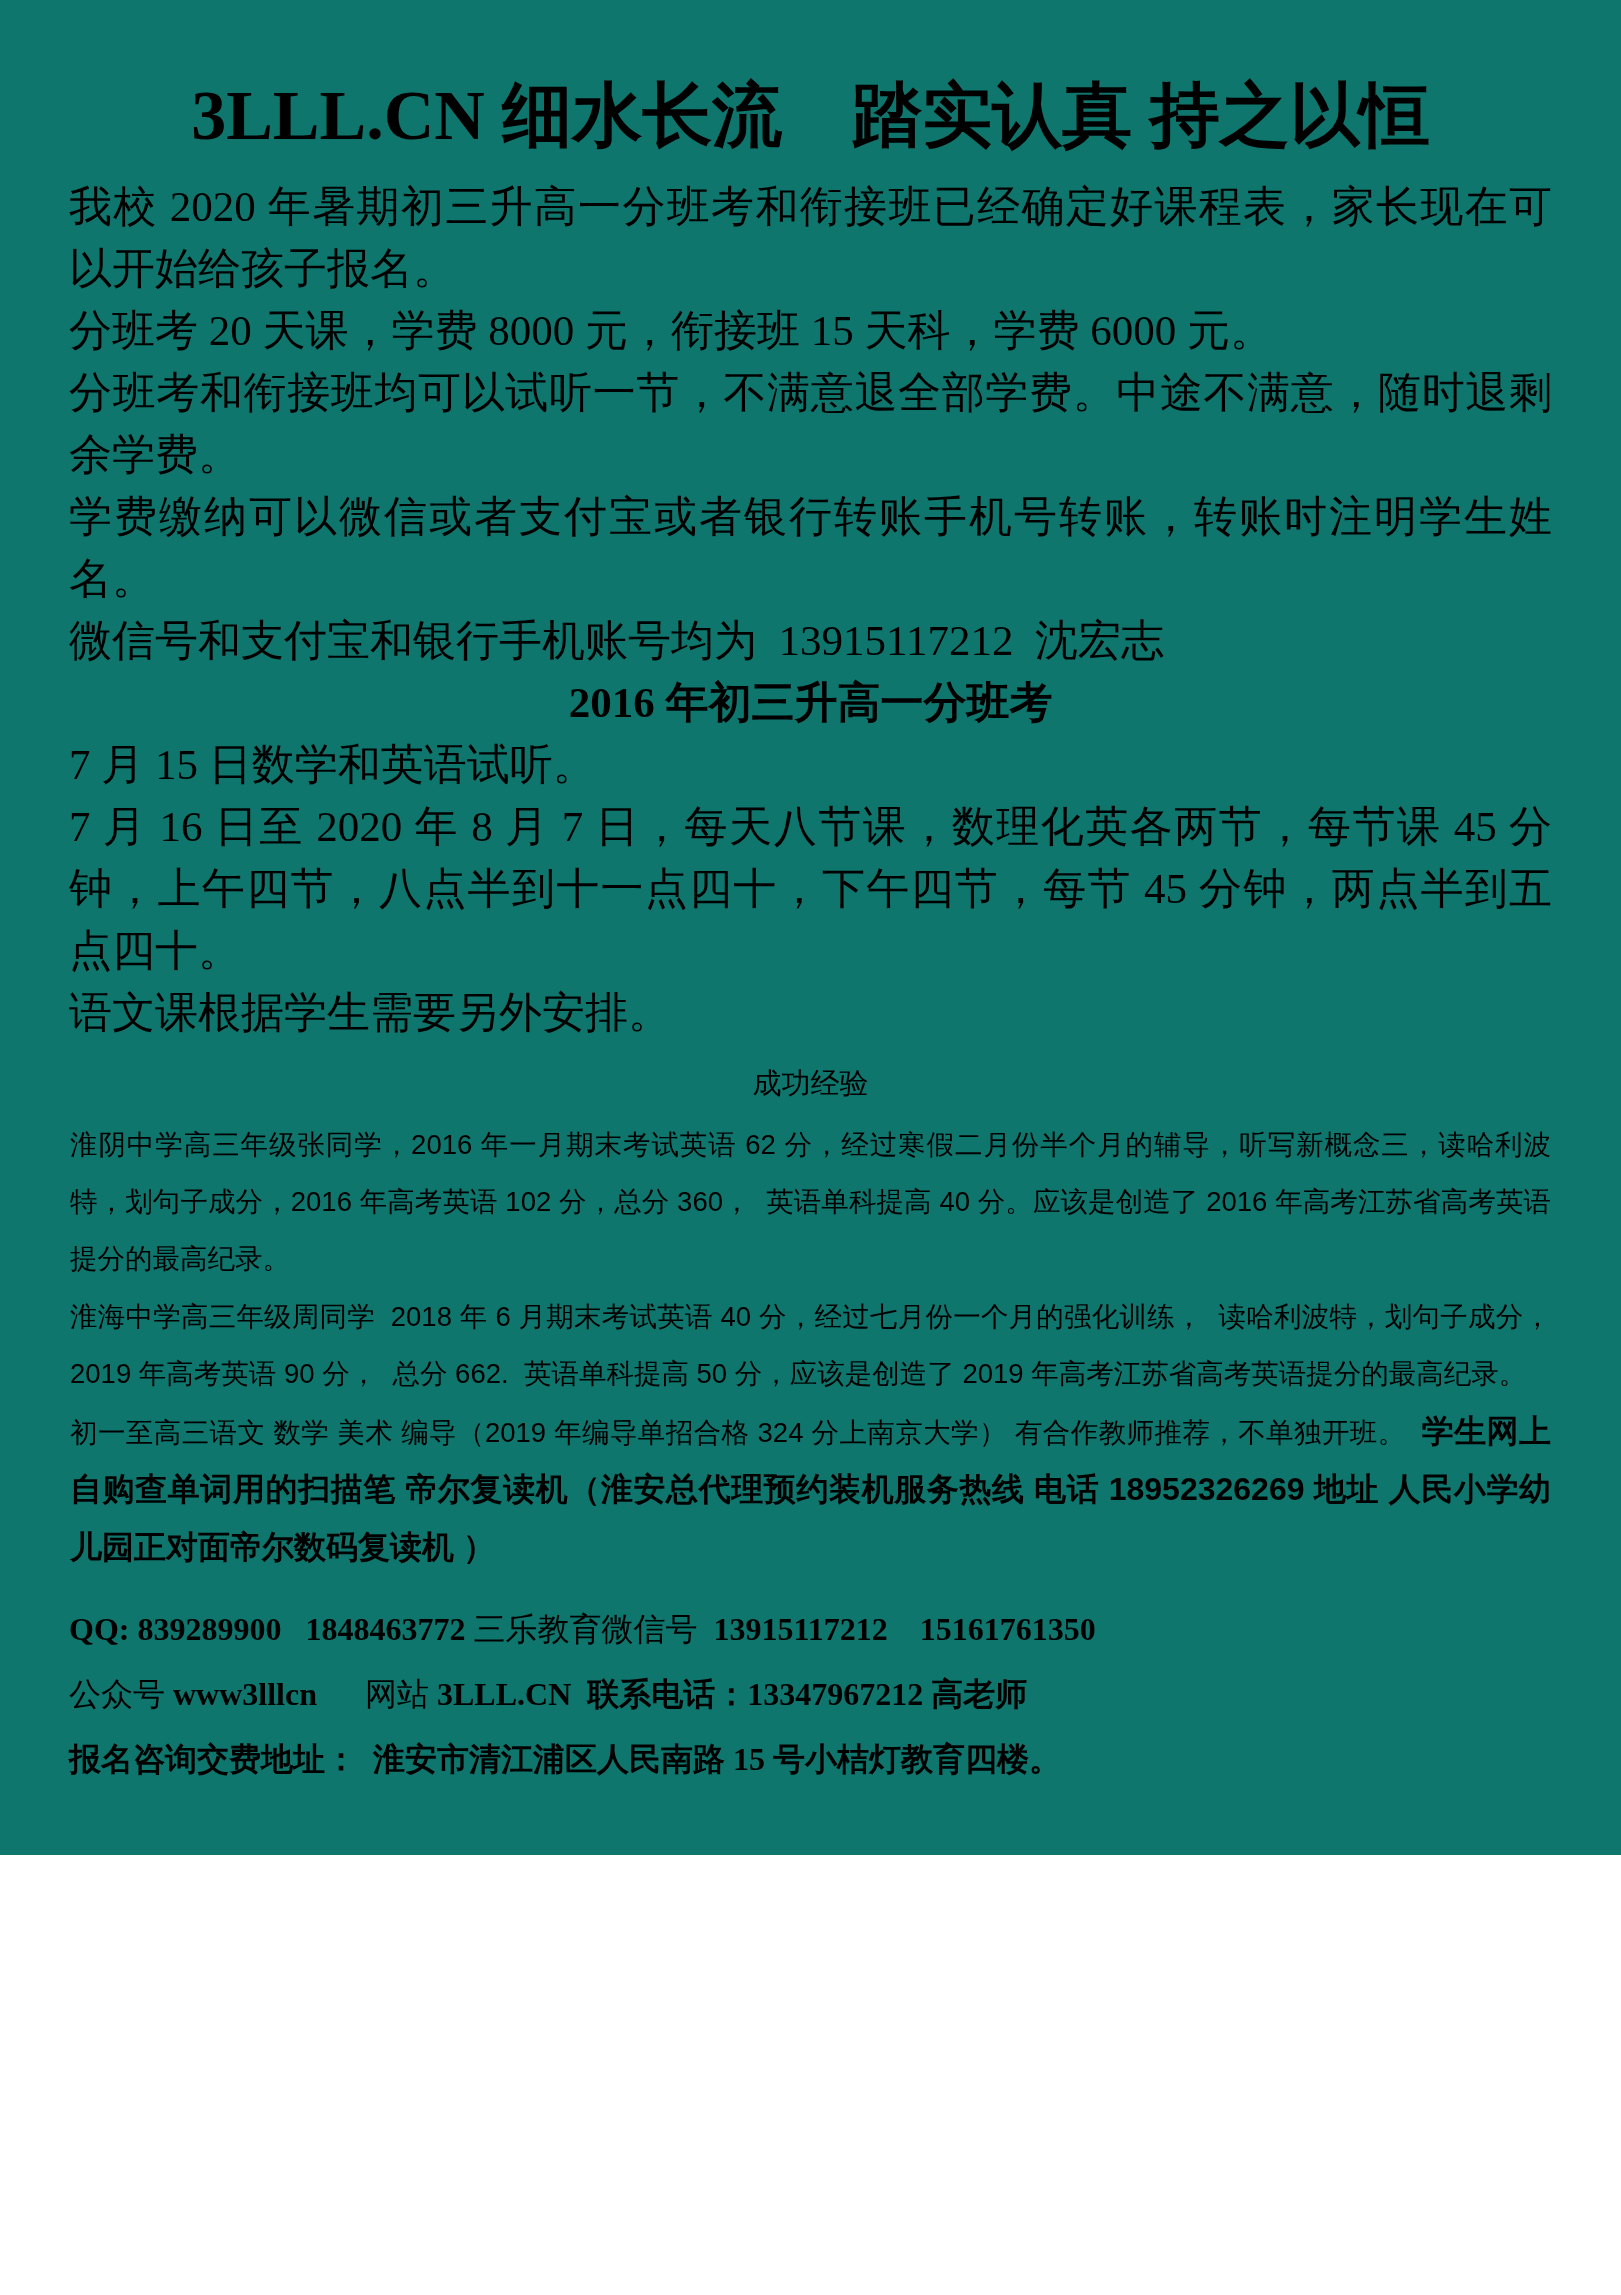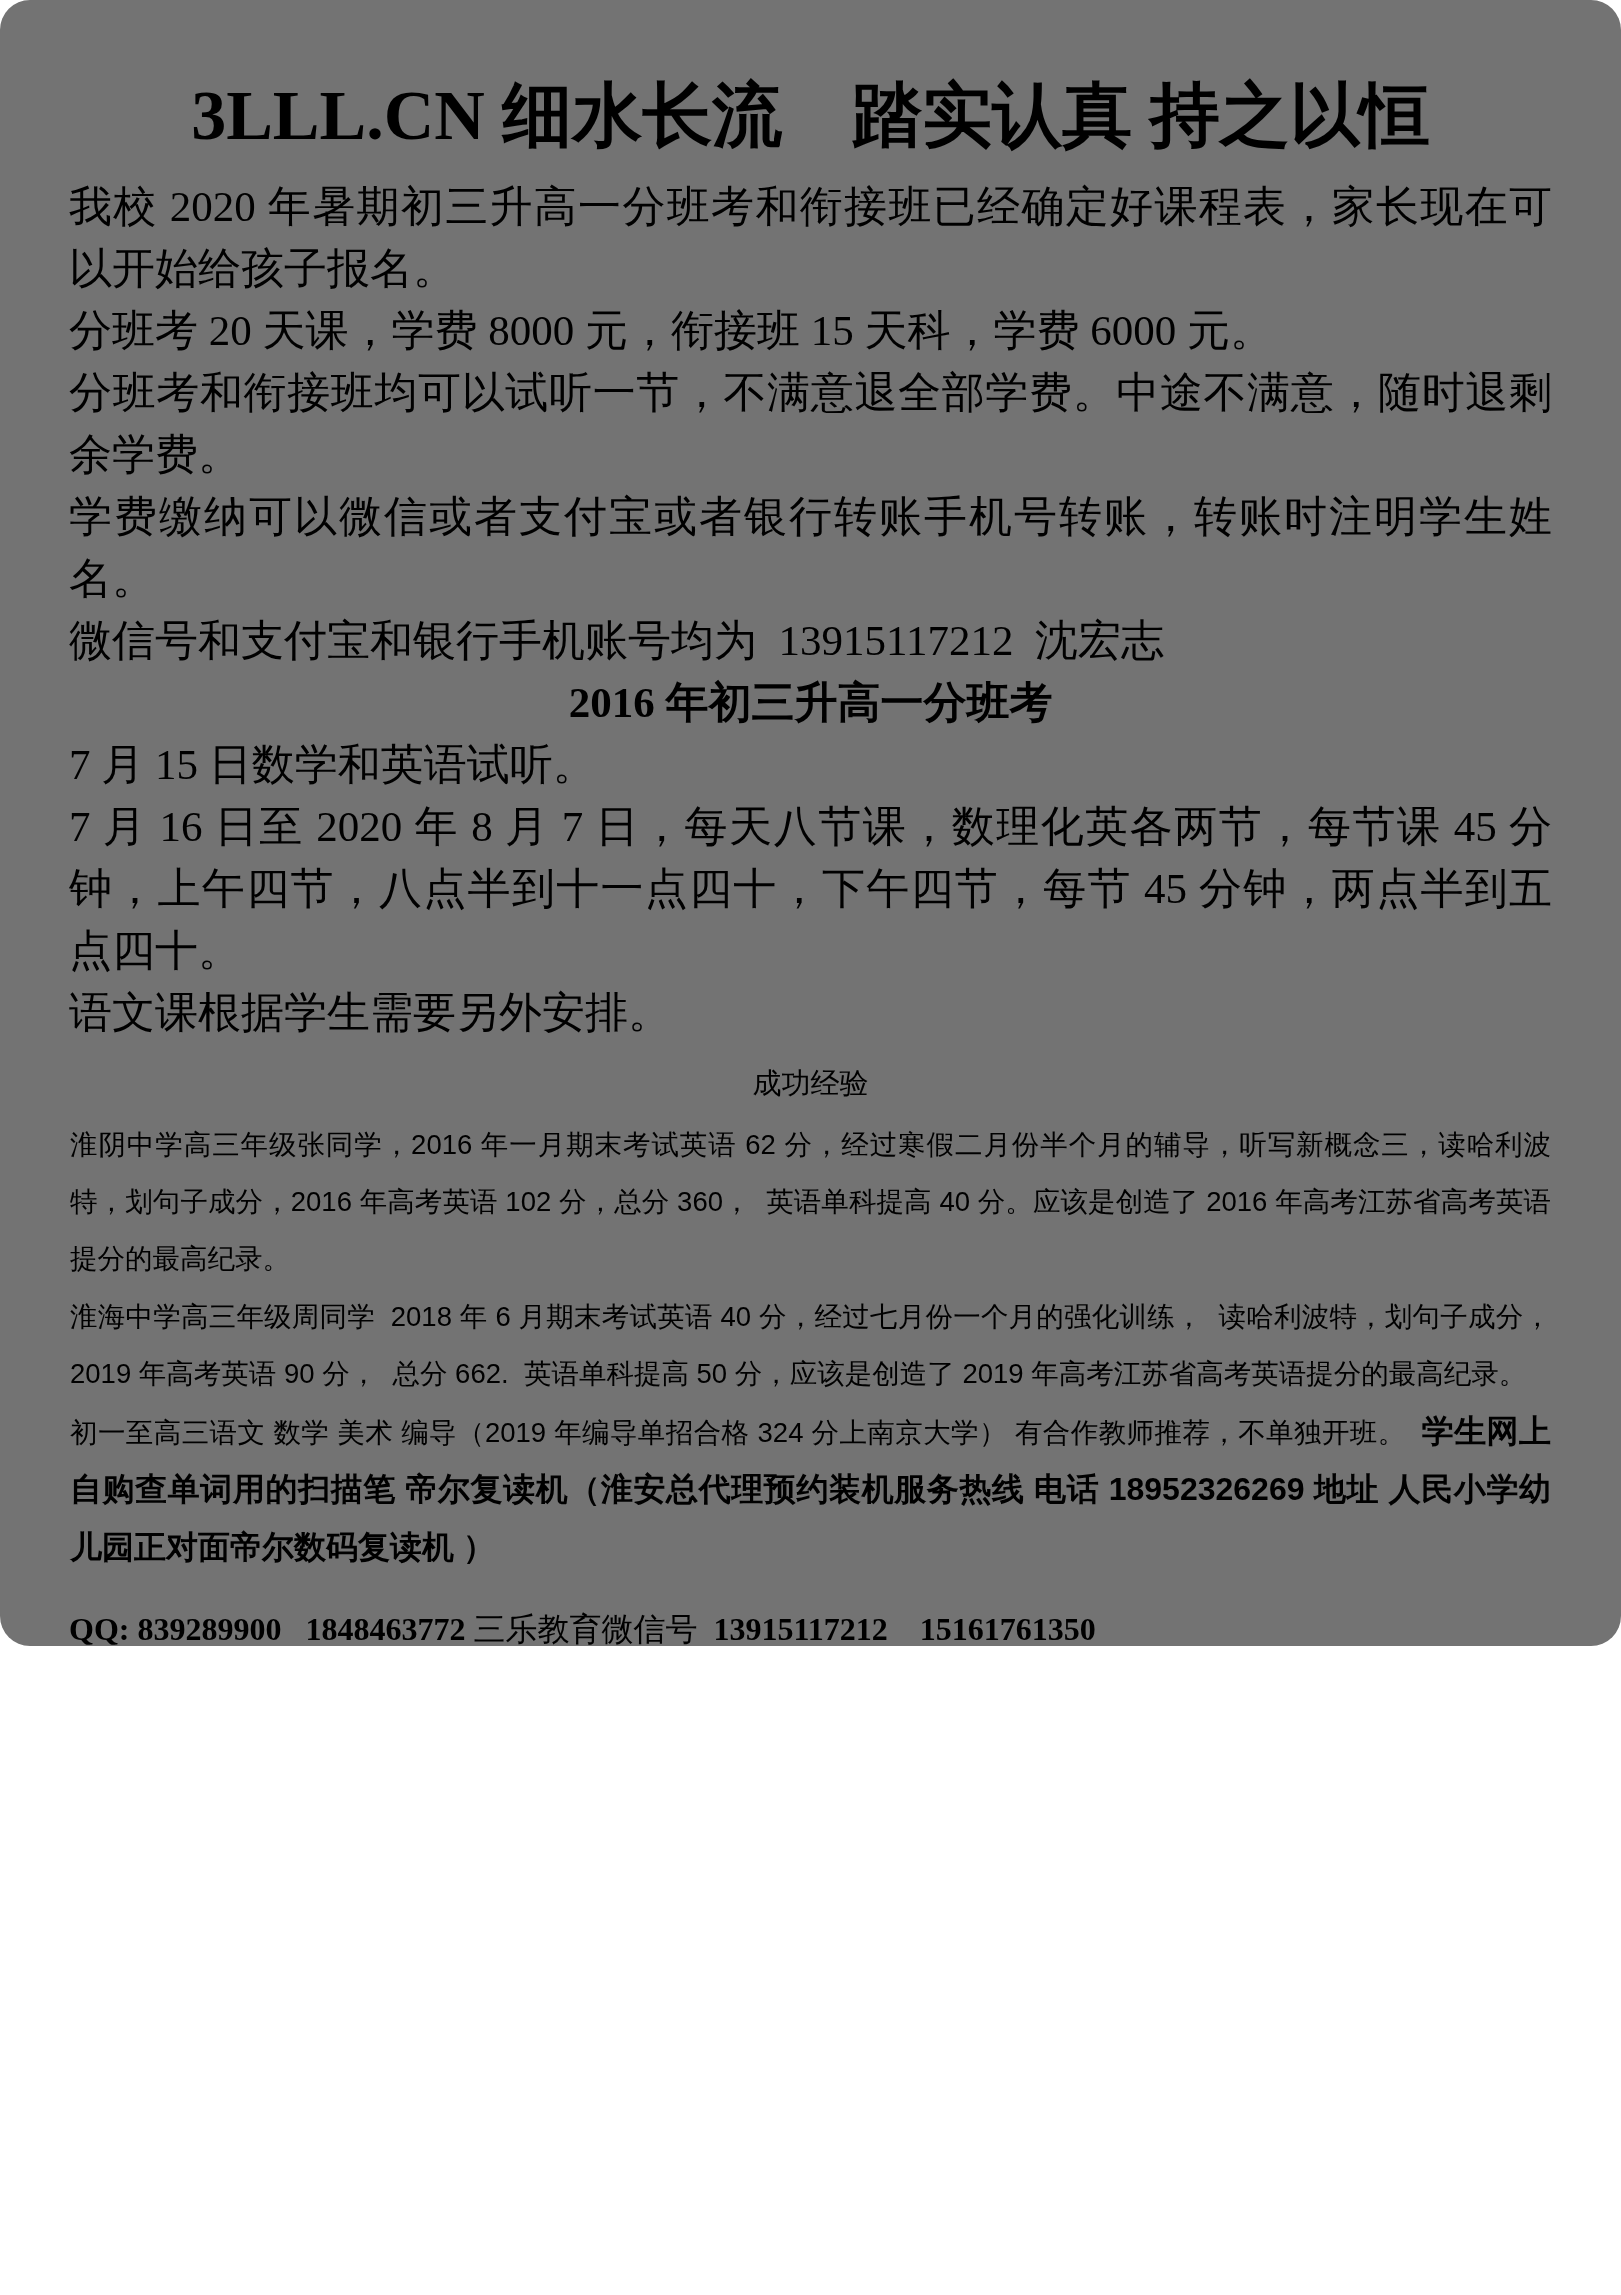--- a/index.html
+++ b/index.html
@@ -3,28 +3,27 @@
 <meta charset="utf-8">
 <style>
   html, body {
     margin: 0;
     padding: 0;
     background: #ffffff;
   }
   .page {
     position: relative;
     width: 1621px;
-    height: 1646px;
+    height: 1855px;
     box-sizing: border-box;
     padding: 72px 69px 0 69px;
-    background: #737373;
+    background: #0f766e;
     color: #000000;
     overflow: hidden;
     font-family: "Liberation Serif", "DejaVu Serif", serif;
-    border-radius: 30px;
   }
   .title {
     margin: 0 0 16px 0;
     text-align: center;
     font-family: "Liberation Serif", "DejaVu Serif", serif;
     font-weight: bold;
     font-size: 70px;
     line-height: 1.25;
     white-space: pre-wrap;
   }

